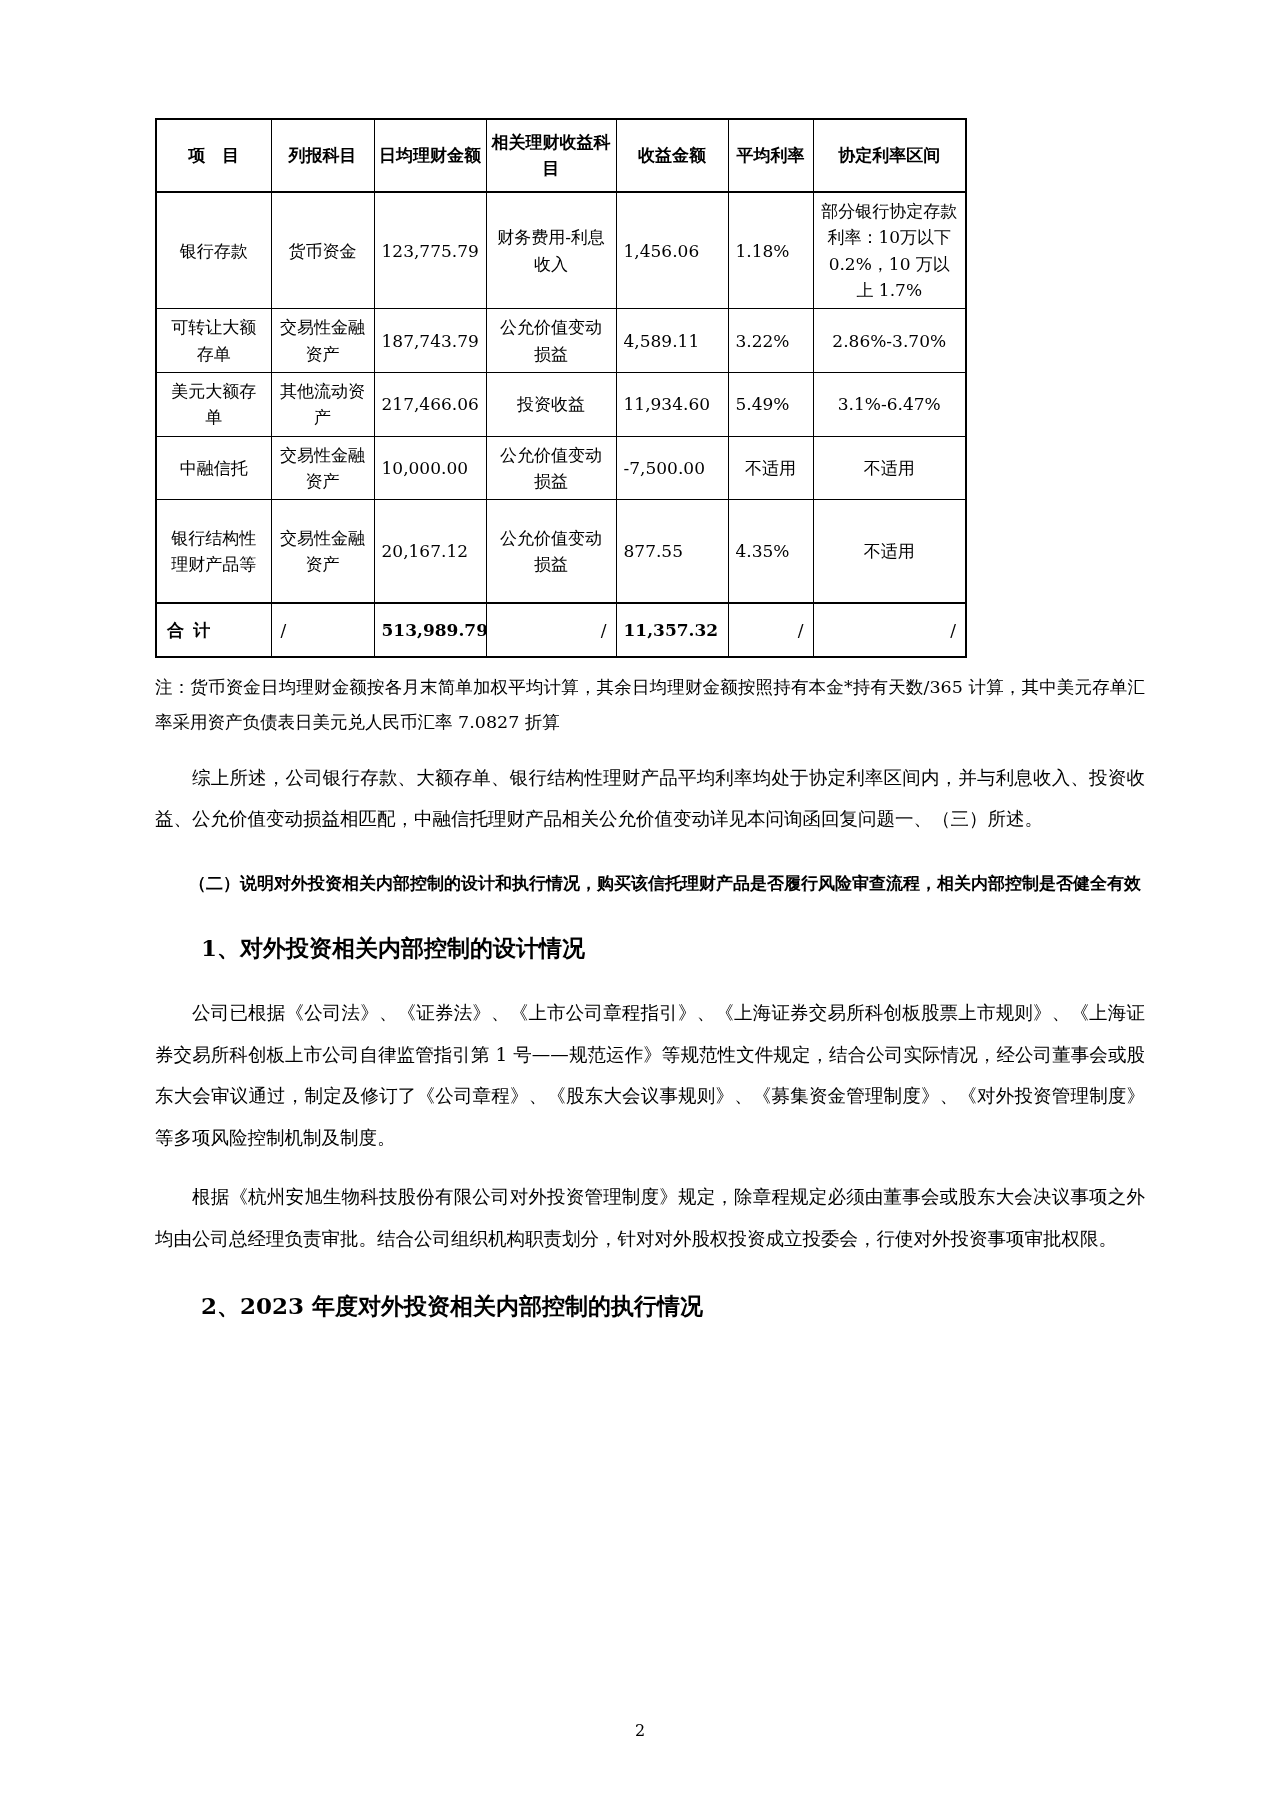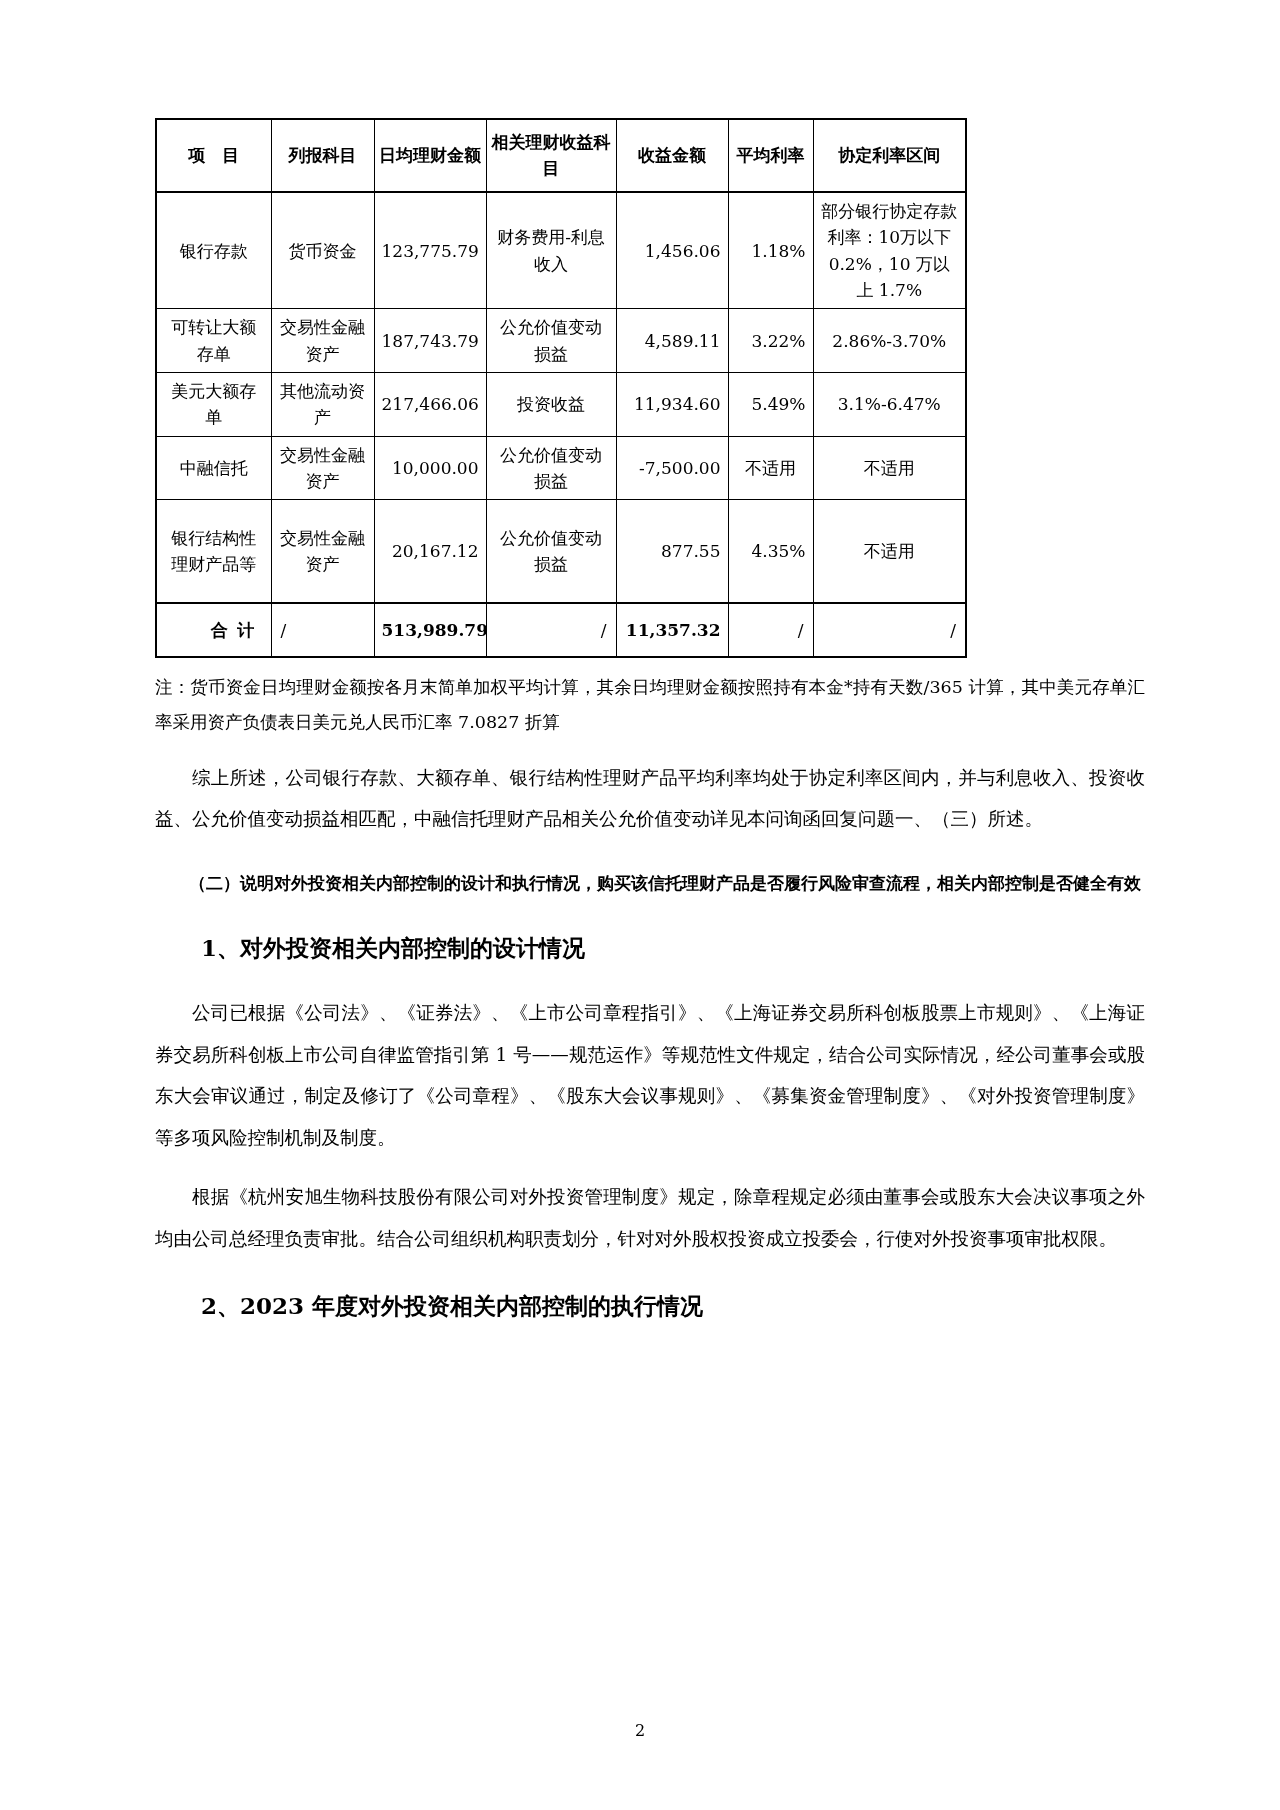--- a/index.html
+++ b/index.html
@@ -45,29 +45,29 @@
   
   col.c0 { width: 115px; }
   col.c1 { width: 103px; }
   col.c2 { width: 112px; }
   col.c3 { width: 130px; }
   col.c4 { width: 112px; }
   col.c5 { width: 85px; }
   col.c6 { width: 153px; }
 
   td.txt  { text-align: center;  }
-  td.num  { text-align: right; padding-right: 9px; }
+  td.num  { padding-right: 9px; }
   td.tall { height: 92px; }
 
   tr.total td {
     border-top: 2.5px solid #000;
     font-weight: bold;
     height: 42px;
   }
-  tr.total td.sp { letter-spacing: 0.55em; text-align: right; padding-left: 10px;}
+  tr.total td.sp { letter-spacing: 0.55em; text-align: left; padding-left: 10px;}
   tr.total td.slash-l { text-align: left; font-weight: normal; padding-left: 9px;}
   tr.total td.slash-r { text-align: right; font-weight: normal; padding-right: 9px;}
 
   
   .note {
     font-size: 17.5px;
     line-height: 1.95;
     margin-top: 12px;
     width: 990px;
     text-align: justify;

